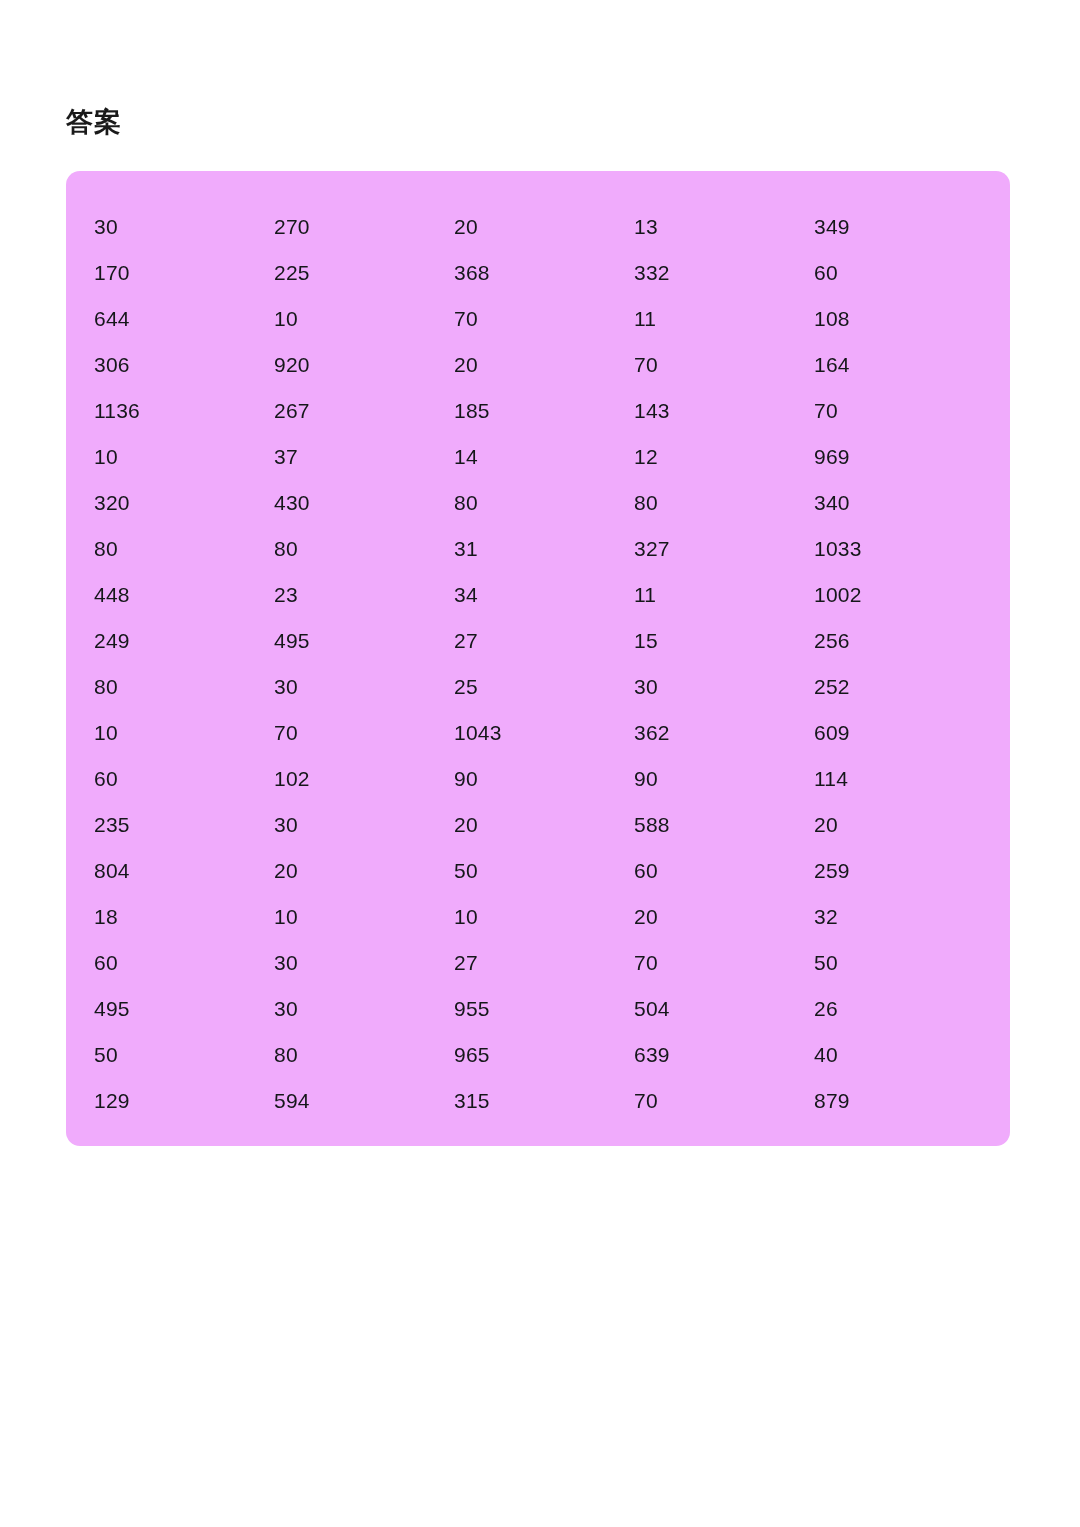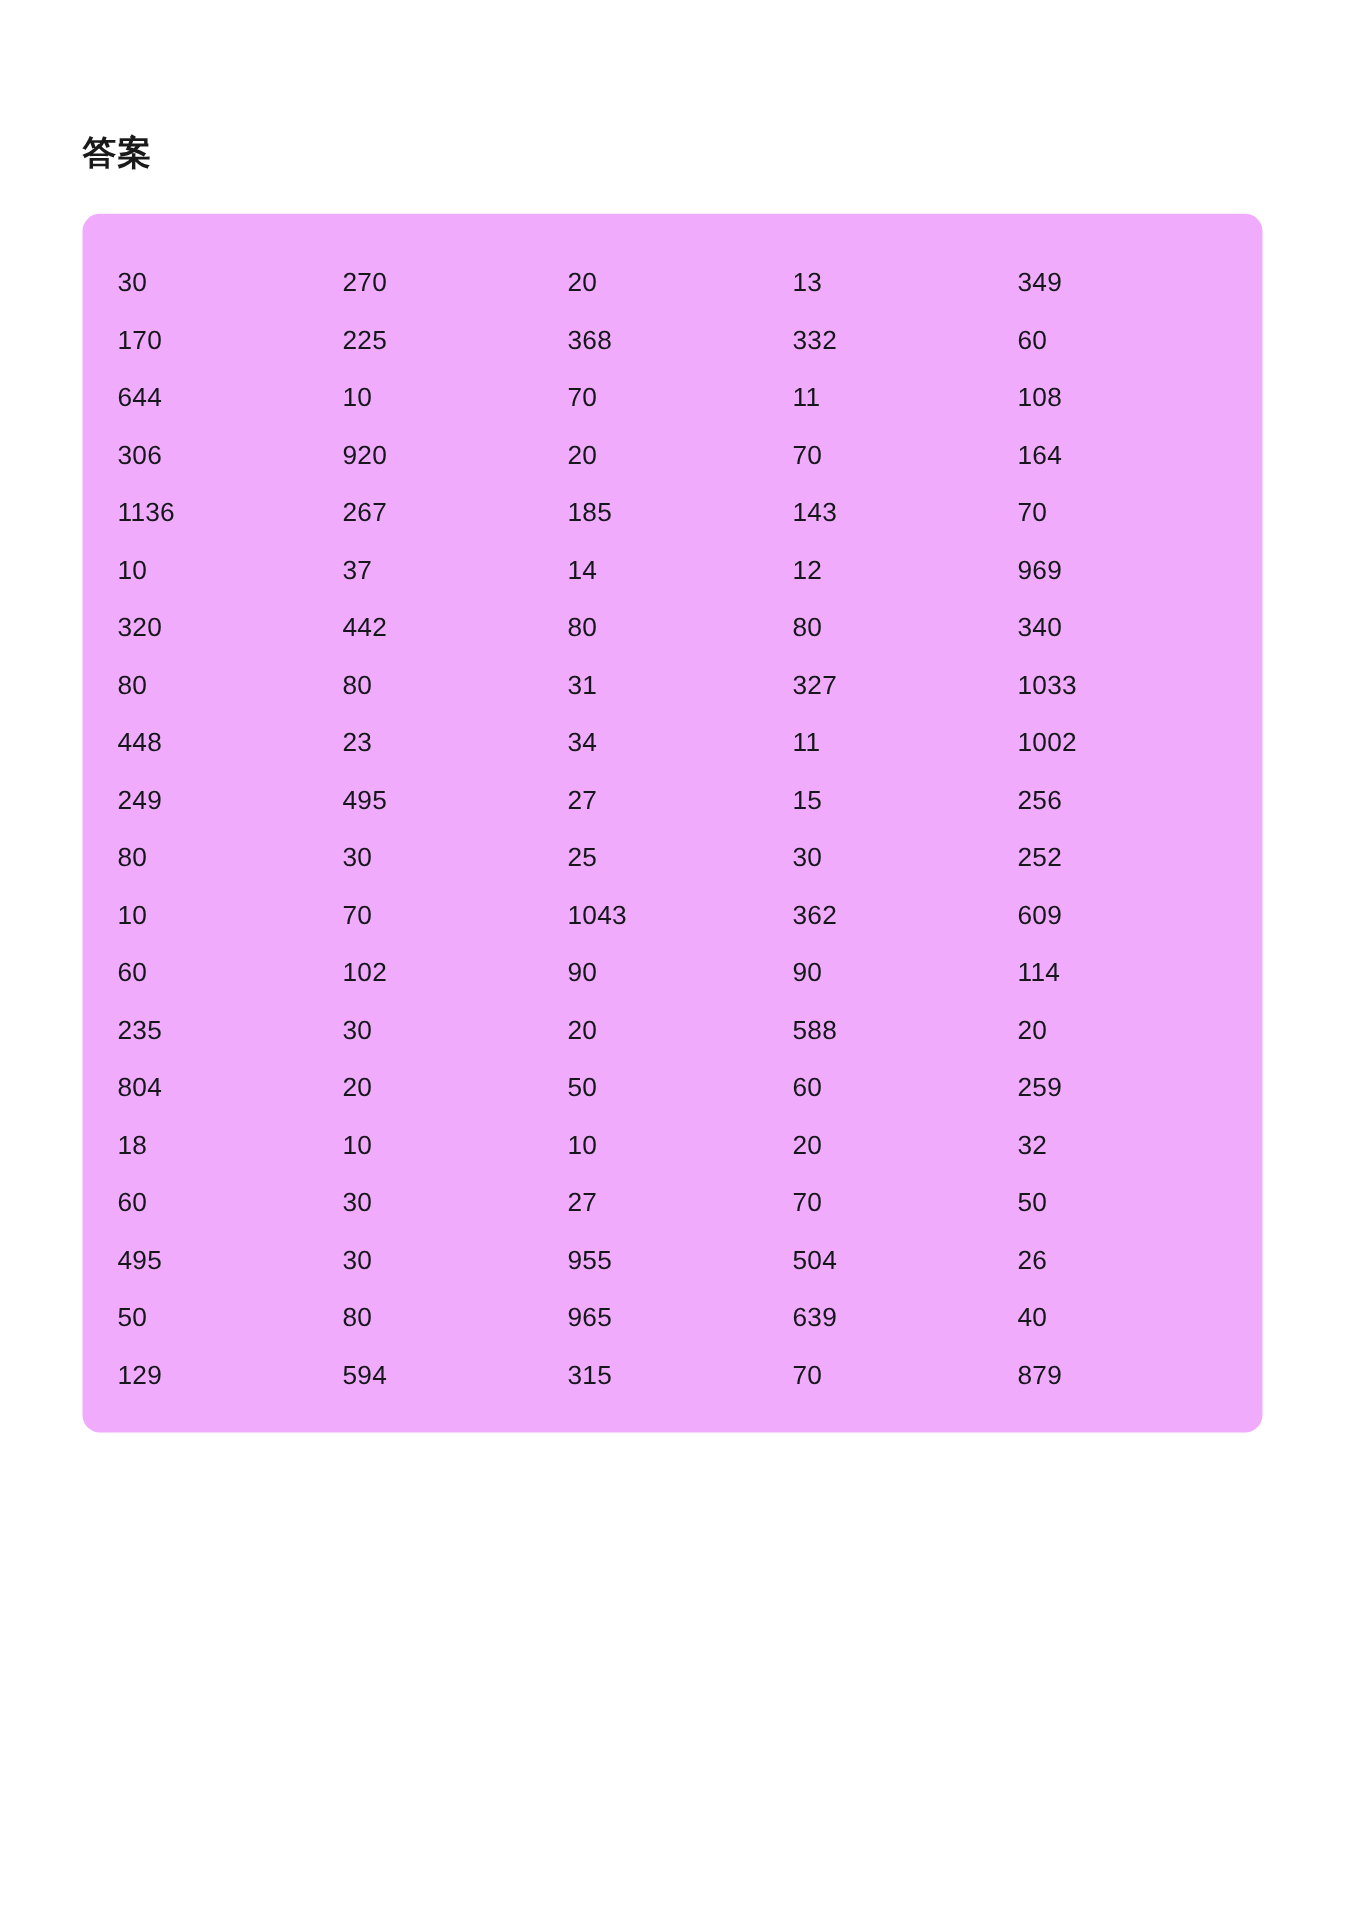--- a/index.html
+++ b/index.html
@@ -96,21 +96,21 @@
         <div class="answer-cell">267</div>
         <div class="answer-cell">185</div>
         <div class="answer-cell">143</div>
         <div class="answer-cell">70</div>
         <div class="answer-cell">10</div>
         <div class="answer-cell">37</div>
         <div class="answer-cell">14</div>
         <div class="answer-cell">12</div>
         <div class="answer-cell">969</div>
         <div class="answer-cell">320</div>
-        <div class="answer-cell">442</div>
+        <div class="answer-cell">430</div>
         <div class="answer-cell">80</div>
         <div class="answer-cell">80</div>
         <div class="answer-cell">340</div>
         <div class="answer-cell">80</div>
         <div class="answer-cell">80</div>
         <div class="answer-cell">31</div>
         <div class="answer-cell">327</div>
         <div class="answer-cell">1033</div>
         <div class="answer-cell">448</div>
         <div class="answer-cell">23</div>

